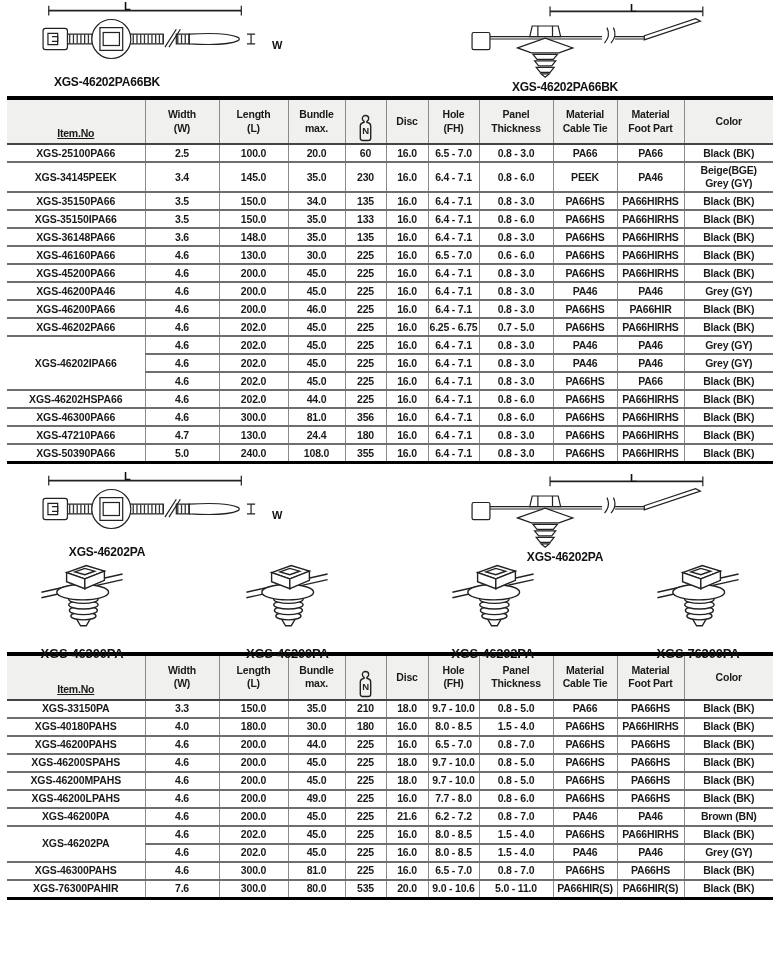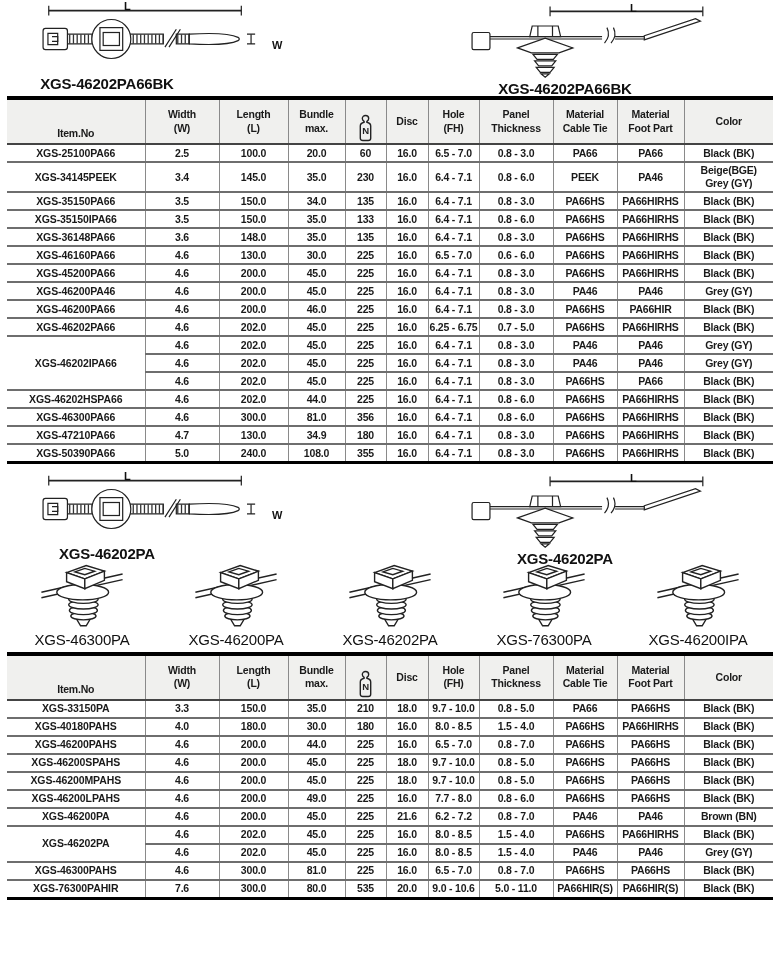--- a/index.html
+++ b/index.html
@@ -11,40 +11,40 @@
   .sheet { width:780px; height:967px; position:relative; }
 
   
   .diagram-row { position:relative; width:780px; }
   .diagram-row.top { height:96px; }
   .diagram-row.mid { height:184px; margin-top:4px; }
   .diagram { position:absolute; width:390px; height:110px; }
   .diagram svg.art { display:block; }
   .dlabel {
     position:absolute; width:190px; text-align:center;
-    font-size:15px; font-weight:bold; letter-spacing:-0.2px; color:#111;
+    font-size:12px; font-weight:bold; letter-spacing:-0.2px; color:#111;
   }
   .dim {
     position:absolute; font-size:11px; font-weight:bold; color:#111;
   }
   .topview .dimL { left:124px; top:0px; }
   .topview .dimW { left:272px; top:39px; }
   .sideview .dimL { left:240px; top:2px; }
   .topview .dlabel { left:12px; top:75px; }
   .sideview .dlabel { left:80px; top:80px; }
 
   .mounts {
     position:absolute; left:7px; top:92px; width:766px; height:90px;
     display:flex; justify-content:space-between;
   }
   .mount { width:150px; text-align:center; }
   .mount svg { display:block; margin:0 auto; }
   .mlabel {
-    display:block; font-size:15px; font-weight:normal;
-    letter-spacing:-0.2px; color:#111; margin-top:1px;
+    display:block; font-size:13px; font-weight:bold;
+    letter-spacing:-0.2px; color:#111; margin-top:16px;
   }
 
   
   table.spec {
     border-collapse:collapse; table-layout:fixed;
     width:766px; margin:0 7px;
     border-top:4px solid #000; border-bottom:3px solid #000;
   }
   table.spec th, table.spec td {
     border-left:1px solid #8a8a8a; border-right:1px solid #8a8a8a;
@@ -52,21 +52,21 @@
     text-align:center; vertical-align:middle;
     font-size:10.5px; font-weight:bold; letter-spacing:-0.2px;
     padding:1px 1px; white-space:pre-line; line-height:1.25;
   }
   table.spec th:first-child, table.spec td:first-child { border-left:none; }
   table.spec th:last-child,  table.spec td:last-child  { border-right:none; }
   table.spec thead th {
     background:#f0f0ee; height:37px; border-bottom:2px solid #444;
     vertical-align:middle;
   }
-  table.spec thead th.col-item { vertical-align:bottom; padding-bottom:3px; }
+  table.spec thead th.col-item { vertical-align:bottom; padding-bottom:3px;text-decoration:underline; }
   table.spec td { height:18px; }
   table.spec td.item { letter-spacing:-0.1px; }
   .wicon { vertical-align:middle; }
 </style>
 </head>
 <body>
 
 <svg width="0" height="0" style="position:absolute" aria-hidden="true">
   <defs>
     <symbol id="sym-topview" viewBox="0 0 390 96">
@@ -401,21 +401,21 @@
           <td>6.4 - 7.1</td>
           <td>0.8 - 6.0</td>
           <td>PA66HS</td>
           <td>PA66HIRHS</td>
           <td>Black (BK)</td>
         </tr>
         <tr>
           <td rowspan="1" class="item">XGS-47210PA66</td>
           <td>4.7</td>
           <td>130.0</td>
-          <td>34.9</td>
+          <td>24.4</td>
           <td>180</td>
           <td>16.0</td>
           <td>6.4 - 7.1</td>
           <td>0.8 - 3.0</td>
           <td>PA66HS</td>
           <td>PA66HIRHS</td>
           <td>Black (BK)</td>
         </tr>
         <tr>
           <td rowspan="1" class="item">XGS-50390PA66</td>
@@ -467,26 +467,20 @@
         <svg width="86" height="70" viewBox="0 0 120 100">
             <use href="#sym-mount"></use>
           </svg>
         <span class="mlabel">XGS-46202PA</span>
       </div>
       <div class="mount">
         <svg width="86" height="70" viewBox="0 0 120 100">
             <use href="#sym-mount"></use>
           </svg>
         <span class="mlabel">XGS-76300PA</span>
-      </div>
-      <div class="mount">
-        <svg width="86" height="70" viewBox="0 0 120 100">
-            <use href="#sym-mount"></use>
-          </svg>
-        <span class="mlabel">XGS-46200IPA</span>
       </div>
     </div>
   </div>
 
   <table class="spec" id="table2">
     <colgroup>
       <col style="width:138px">
         <col style="width:74px">
         <col style="width:69px">
         <col style="width:57px">

